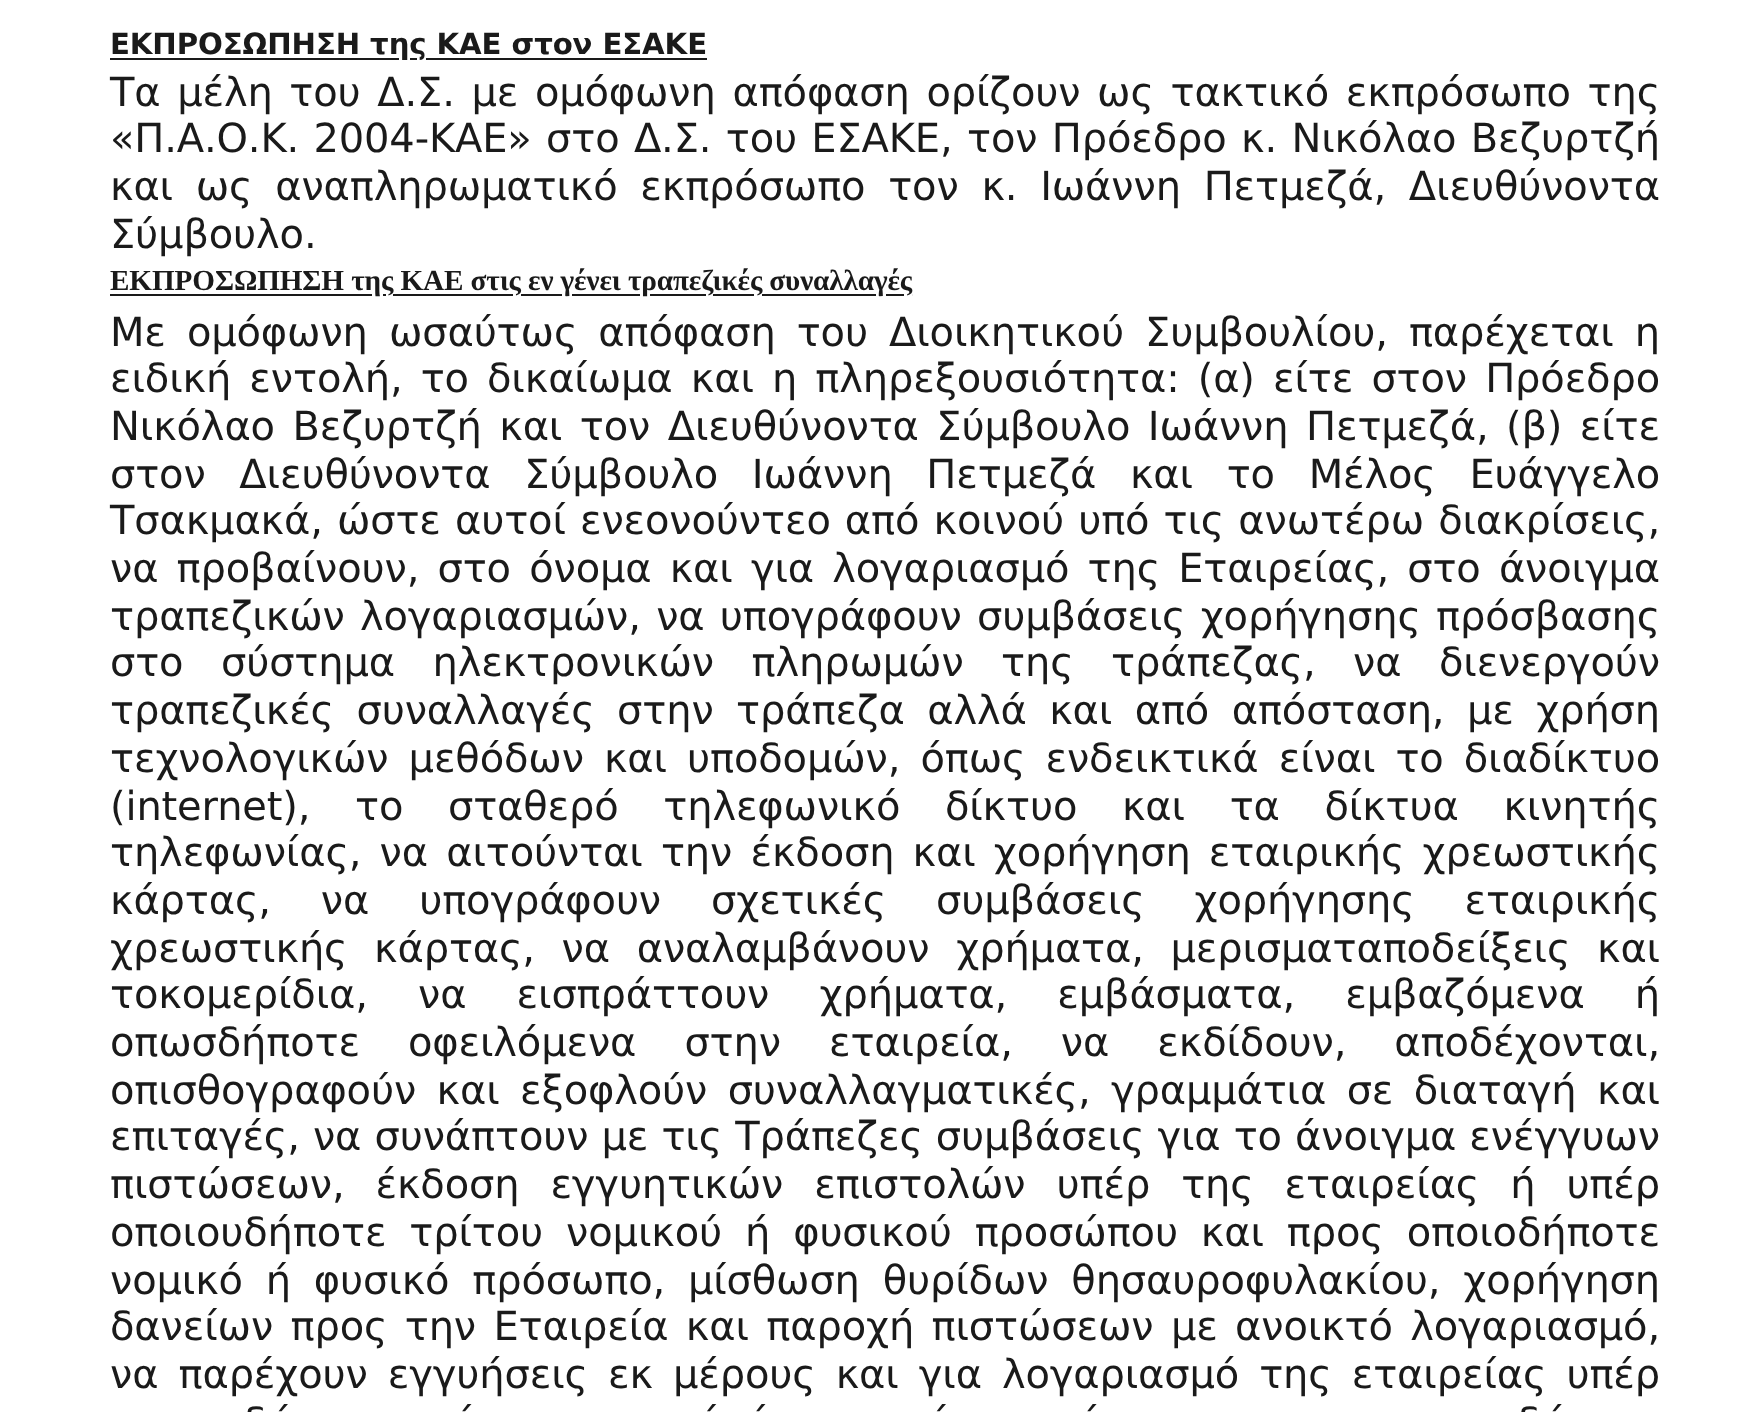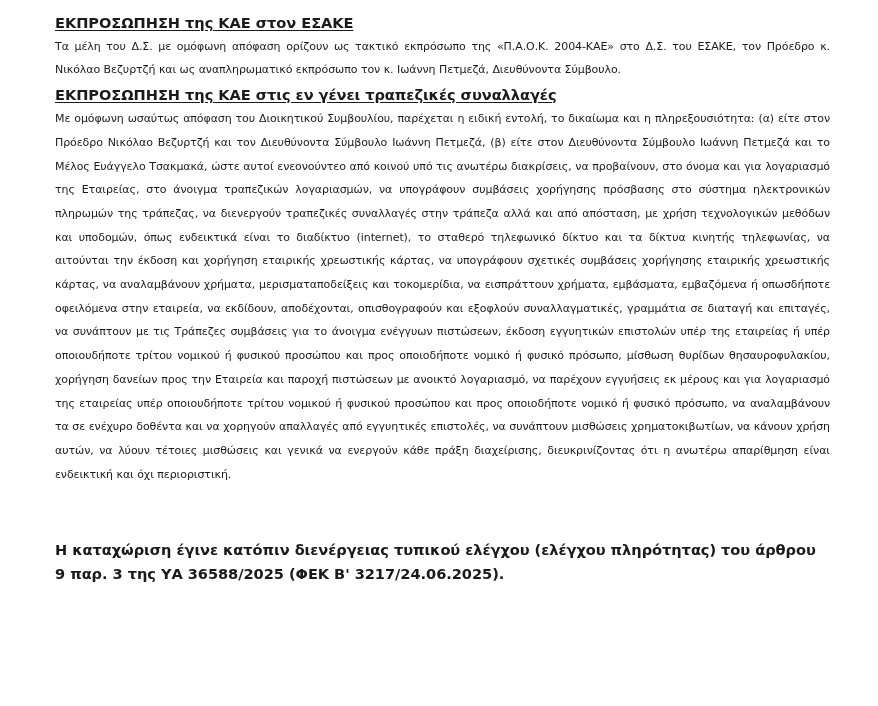--- a/index.html
+++ b/index.html
@@ -29,36 +29,37 @@
     font-size: 14.6px;
     font-weight: bold;
     line-height: 23.6px;
     text-decoration: underline;
     text-underline-offset: 2px;
     letter-spacing: -0.05px;
     margin: 0;
     white-space: nowrap;
   }
   .para {
-    font-size: 11px;
+    font-size: 20px;
     line-height: 23.7px;
     text-align: justify;
     text-justify: inter-word;
     margin: 0;
     letter-spacing: -0.08px;
     word-spacing: 0.1px;
   }
   .para-first {
     margin-top: 0px;
   }
   .para-main {
     margin-top: 1px;
   }
   .heading-second {
     margin-top: 0.5px;
+    font-family: Liberation Serif, serif;
   }
   .closing {
     font-size: 14.6px;
     font-weight: bold;
     line-height: 23.8px;
     text-align: left;
     margin: 0;
     letter-spacing: -0.05px;
   }
   .spacer-bottom {

